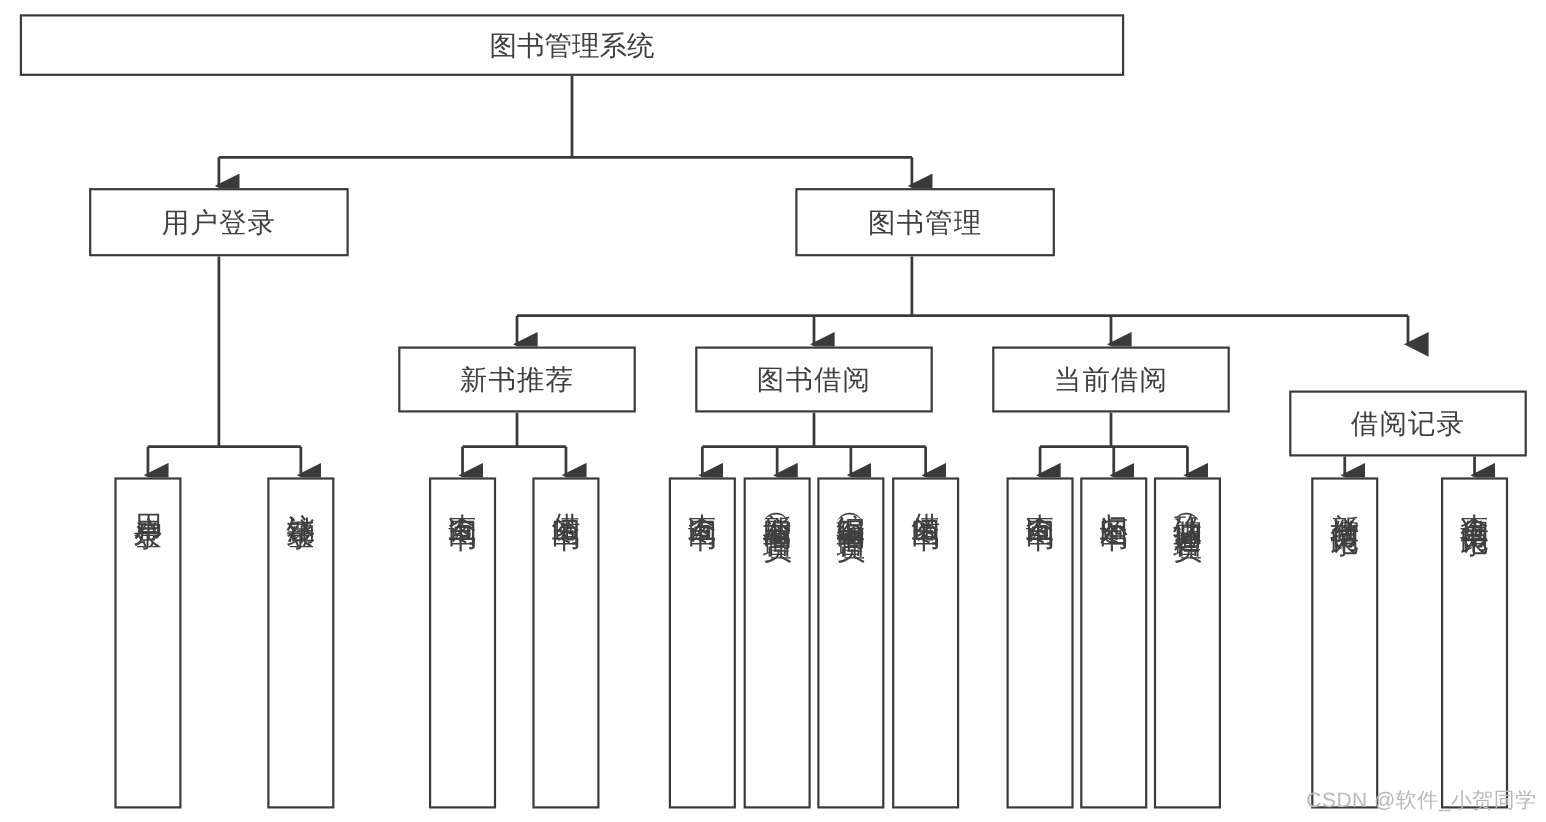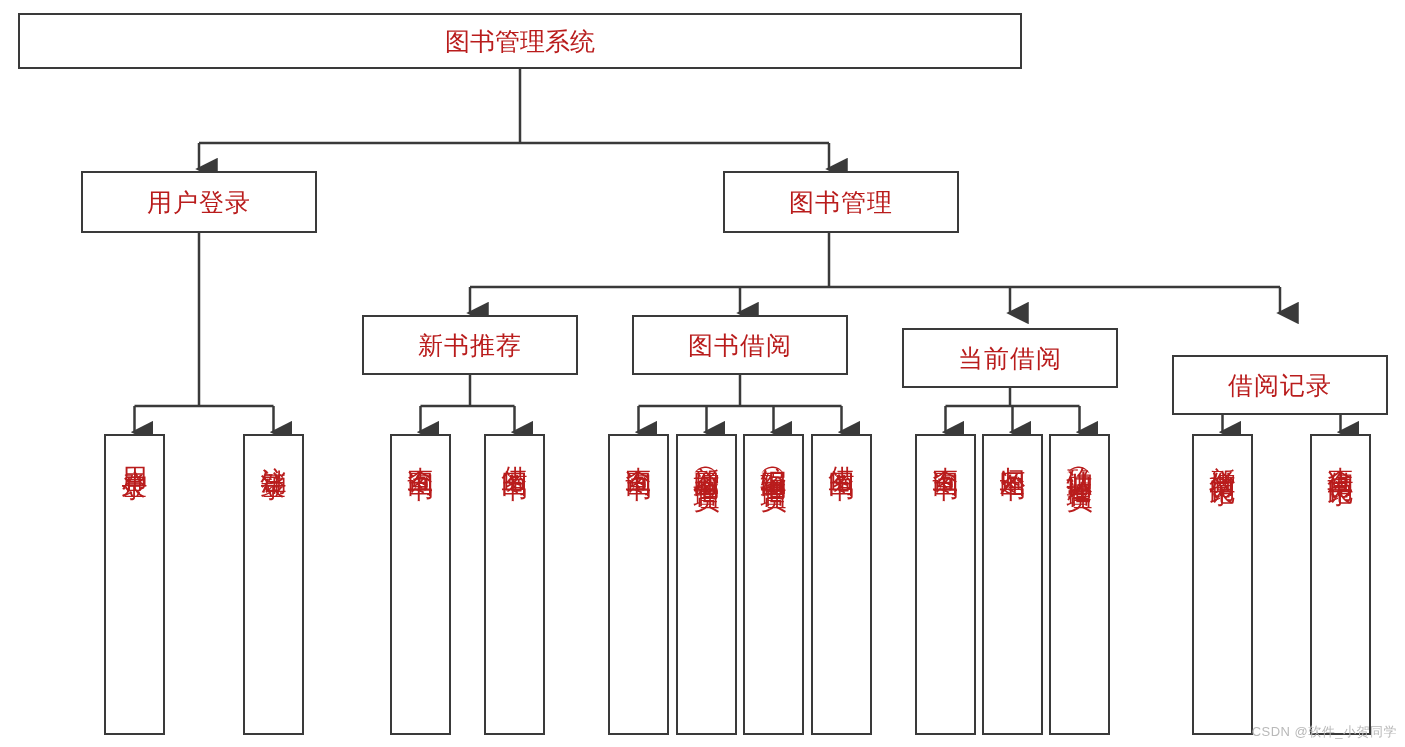--- a/index.html
+++ b/index.html
@@ -26,21 +26,21 @@
     pointer-events: none;
   }
   .node {
     position: absolute;
     box-sizing: border-box;
     border: 2.5px solid #3a3a3a;
     background: #ffffff;
     display: flex;
     align-items: center;
     justify-content: center;
-    color: #b91c1c;
+    color: #404040;
     text-align: center;
   }
   .node.horiz {
     font-size: 25px;
     letter-spacing: 1px;
   }
   .node.root {
     font-size: 25px;
   }
   .node.vert {
@@ -53,21 +53,21 @@
     text-orientation: upright;
     font-size: 26px;
     line-height: 1.12;
     letter-spacing: 3px;
     white-space: nowrap;
   }
   .watermark {
     position: absolute;
     right: 8px;
     bottom: 6px;
-    font-size: 13px;
+    font-size: 19px;
     color: #b9b9b9;
     letter-spacing: 0.5px;
     white-space: nowrap;
   }
 </style>
 </head>
 <body>
 
 <div id="canvas">
 
@@ -126,21 +126,21 @@
         <span>图书管理</span>
       </div>
     </div>
   <div id="level3-layer">
       <div class="node horiz" style="left: 362px; top: 315px; width: 216px; height: 60px; text-align: center;">
         <span>新书推荐</span>
       </div>
       <div class="node horiz" style="left: 632px; top: 315px; width: 216px; height: 60px;">
         <span>图书借阅</span>
       </div>
-      <div class="node horiz" style="left: 902px; top: 315px; width: 216px; height: 60px; margin-top: 13px;">
+      <div class="node horiz" style="left: 902px; top: 315px; width: 216px; height: 60px;">
         <span>当前借阅</span>
       </div>
       <div class="node horiz" style="left: 1172px; top: 315px; width: 216px; height: 60px; margin-top: 40px;">
         <span>借阅记录</span>
       </div>
     </div>
   <div id="leaf-layer">
       <div class="node vert" style="left: 104px; top: 434px; width: 61px; height: 301px;">
         <span class="vlabel">用户登录</span>
       </div>

